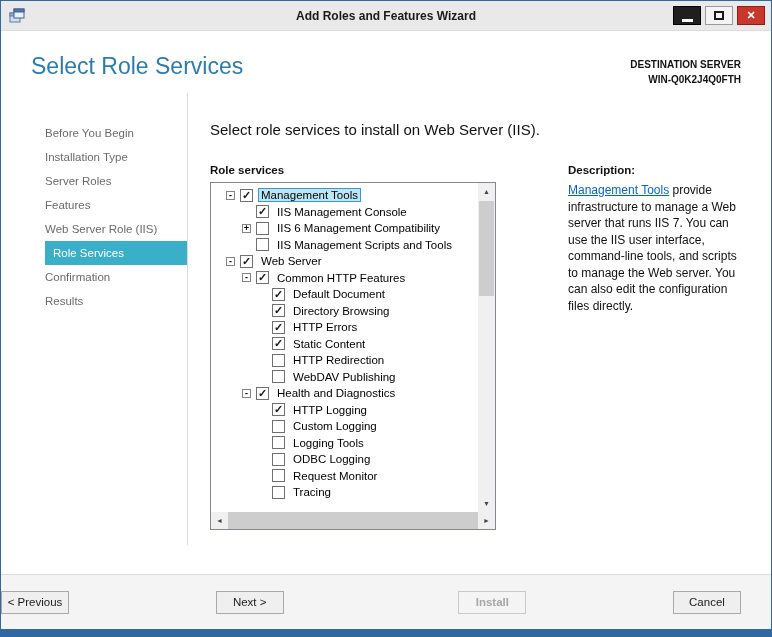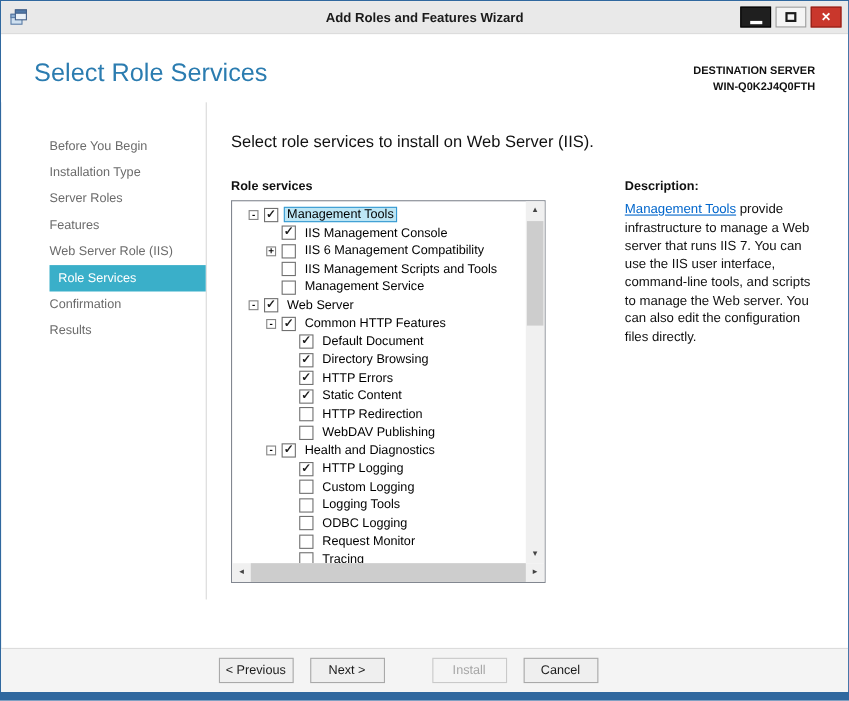--- a/index.html
+++ b/index.html
@@ -58,29 +58,29 @@
   .vscroll .sb-down { position:absolute; bottom:0; left:0; }
   .vthumb { position:absolute; top:18px; left:1px; width:15px; height:95px; background:#cdcdcd; }
   .hscroll { position:absolute; left:0; right:0; bottom:0; height:17px; background:#f0f0f0; display:flex; }
   .hthumb { flex:1; height:17px; background:#cdcdcd; }
   
   .desc-col { flex:1; padding-left:24px;margin-left:48px; }
   .desc-text { font-size:12px; line-height:16.5px; color:#111; }
   .desc-link { color:#0066cc; text-decoration:underline; cursor:pointer; }
   
   .footer {
-    position:absolute; left:0; right:0; bottom:0; height:40px; background:#f4f4f4;
-    border-top:1px solid #dcdcdc; display:flex; align-items:center; justify-content:center;
+    position:absolute; left:0; right:0; bottom:0; height:55px; background:#f4f4f4;
+    border-top:1px solid #dcdcdc; display:flex; align-items:center; justify-content:space-between;
     padding-right:30px; gap:15px;
   }
   .btn {
     min-width:68px; height:23px; font-size:11.5px; color:#1a1a1a; font-family:"Liberation Sans", sans-serif;
     background:#efefef; border:1px solid #a9a9a9; cursor:default;
   }
-  .btn.install { margin-left:28px; }
+  .btn.install { margin-left:28px;font-weight:bold; }
   .btn[disabled] { color:#a6a6a6; border-color:#c9c9c9; background:#f4f4f4; }
 </style>
 </head>
 <body>
 
 <div class="window">
 
   <div class="titlebar">
     <span class="titlebar-icon">
       <svg width="16" height="16" viewBox="0 0 16 16">
@@ -143,25 +143,20 @@
   </div>
                 <div class="tree-row" style="padding-left: 31px;">
     <span class="expander">+</span>
     <span class="cb"></span>
     <span class="tree-label">IIS 6 Management Compatibility</span>
   </div>
                 <div class="tree-row" style="padding-left: 31px;">
     <span class="expander" style="visibility: hidden;"></span>
     <span class="cb"></span>
     <span class="tree-label">IIS Management Scripts and Tools</span>
-  </div>
-                <div class="tree-row" style="padding-left: 31px;">
-    <span class="expander" style="visibility: hidden;"></span>
-    <span class="cb"></span>
-    <span class="tree-label">Management Service</span>
   </div>
                 <div class="tree-row" style="padding-left: 15px;">
     <span class="expander">-</span>
     <span class="cb checked">✓</span>
     <span class="tree-label">Web Server</span>
   </div>
                 <div class="tree-row" style="padding-left: 31px;">
     <span class="expander">-</span>
     <span class="cb checked">✓</span>
     <span class="tree-label">Common HTTP Features</span>

